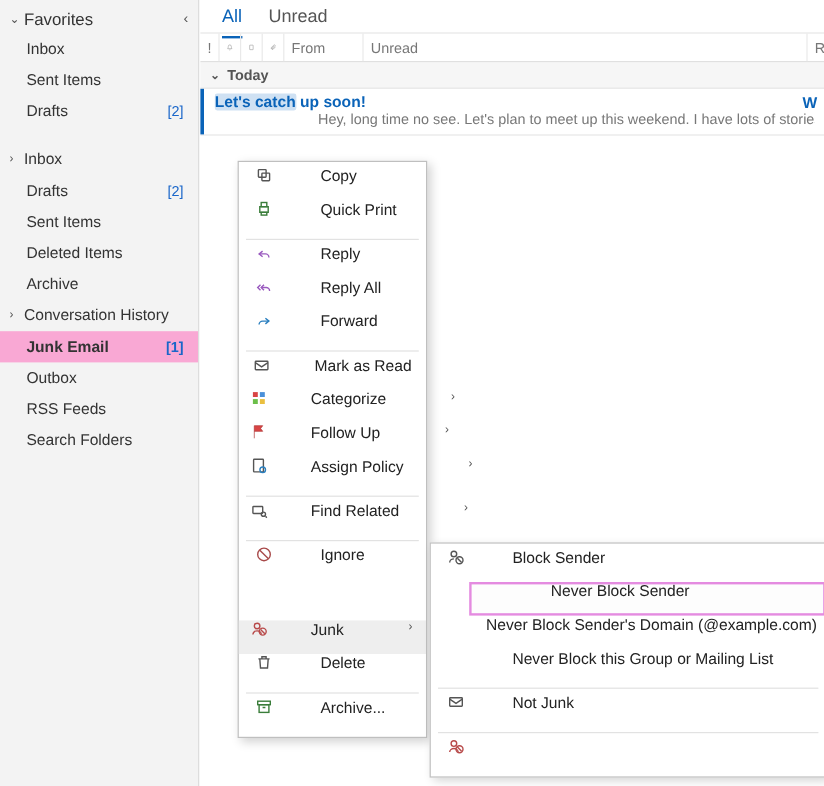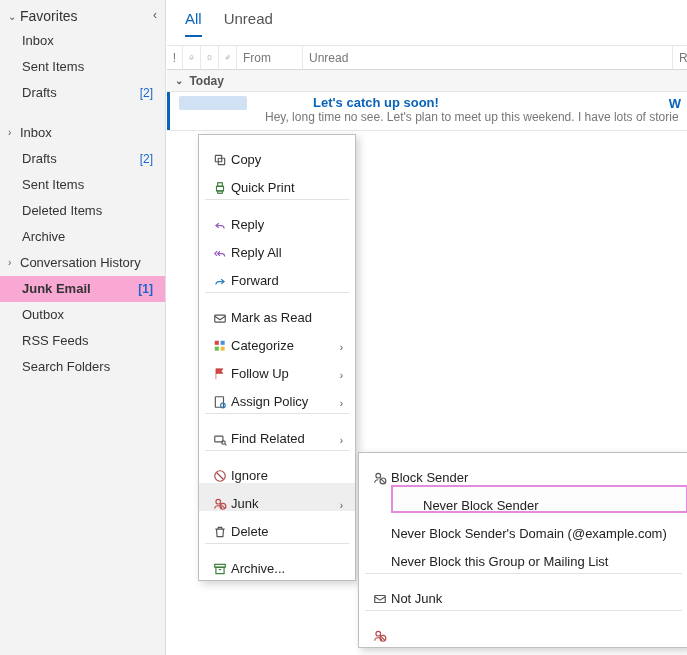--- a/index.html
+++ b/index.html
@@ -60,25 +60,25 @@
     background: #f9a8d4;
     font-weight: 600;
   }
   .main {
     position: absolute;
     left: 167px; top: 0; right: 0; height: 655px;
     background: #fff;
   }
   .tabs {
     display: flex;
-    align-items: flex-start;
+    align-items: center;
     padding: 10px 18px 0 18px;
     gap: 22px;
     border-bottom: 1px solid #e6e6e6;
-    height: 46px;
+    height: 28px;
   }
   .tab {
     padding-bottom: 8px;
     font-size: 15px;
     color: #555;
     cursor: pointer;
     border-bottom: 2px solid transparent;
   }
   .tab.active {
     color: #0a63b8;
@@ -130,23 +130,21 @@
   }
   .sender-block {
     width: 68px; height: 14px;
     background: #cfe1f3;
     border-radius: 2px;
   }
   .msg-subject {
     color: #0a63b8;
     font-weight: 600;
     font-size: 13px;
-    margin-left: 86px;
     margin-top: -15px;
-    padding-left: 48px;
   }
   .msg-right {
     position: absolute;
     right: 6px;
     top: 4px;
     color: #0a63b8;
     font-weight: 600;
   }
   .msg-preview {
     color: #777;
@@ -160,27 +158,28 @@
     position: absolute;
     background: #fff;
     border: 1px solid #bfbfbf;
     box-shadow: 3px 3px 8px rgba(0,0,0,0.18);
     font-size: 13px;
     color: #222;
     padding: 4px 0;
   }
   .ctx .item {
     display: flex;
-    align-items: flex-end;
+    align-items: flex-start;
     height: 28px;
     padding: 0 12px 0 10px;
     cursor: pointer;
     white-space: nowrap;
-  }
-  .ctx .item.hovered { background: #eee; }
+    gap: 36px;
+  }
+  .ctx .item.hovered { background: #eee; margin-top: 34px; }
   .ctx .item .ico {
     width: 22px;
     display: inline-flex;
     align-items: center;
     justify-content: center;
     font-size: 14px;
     color: #555;
   }
   .ctx .item .txt { flex: 1; }
   .ctx .item .arrow {

